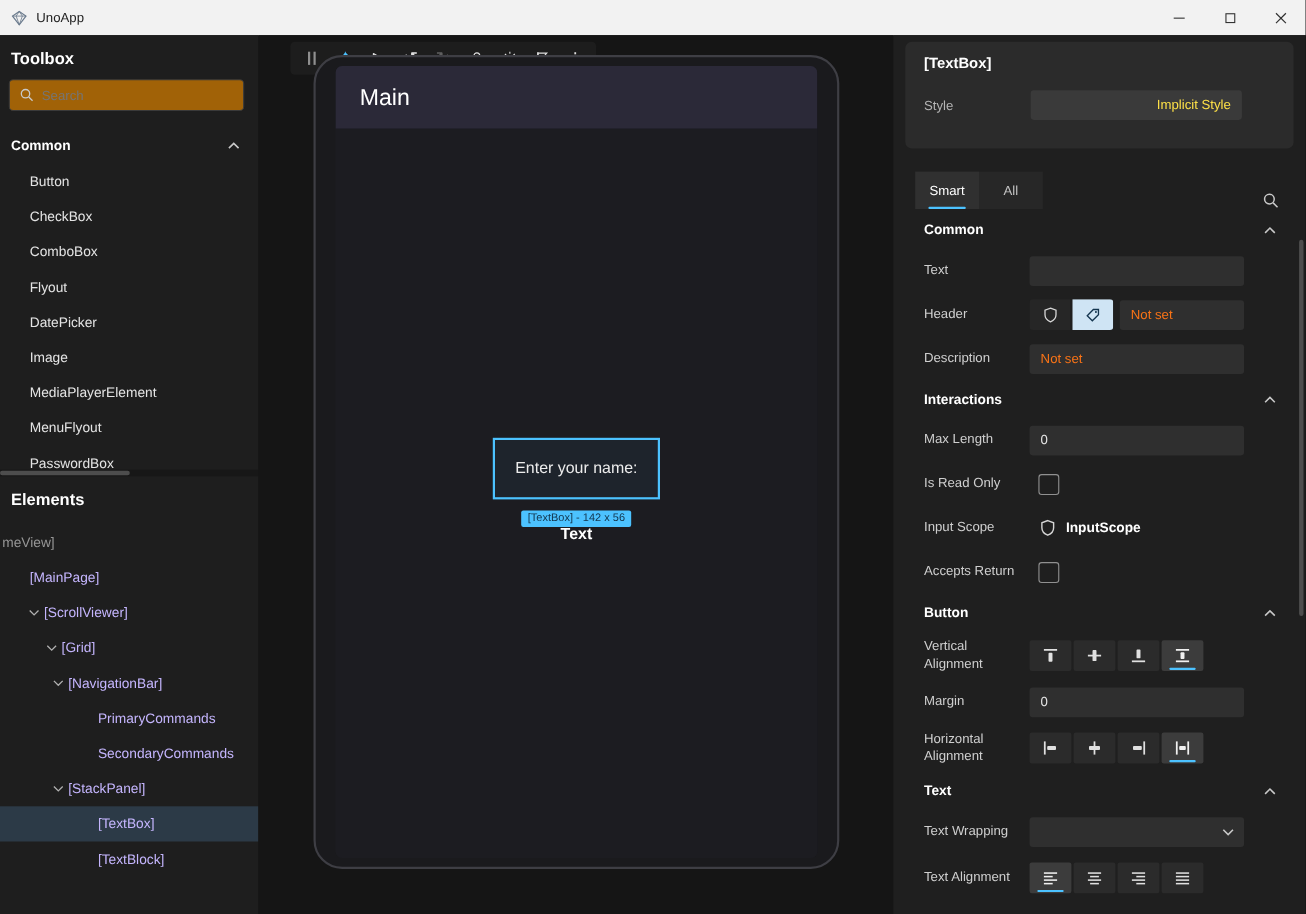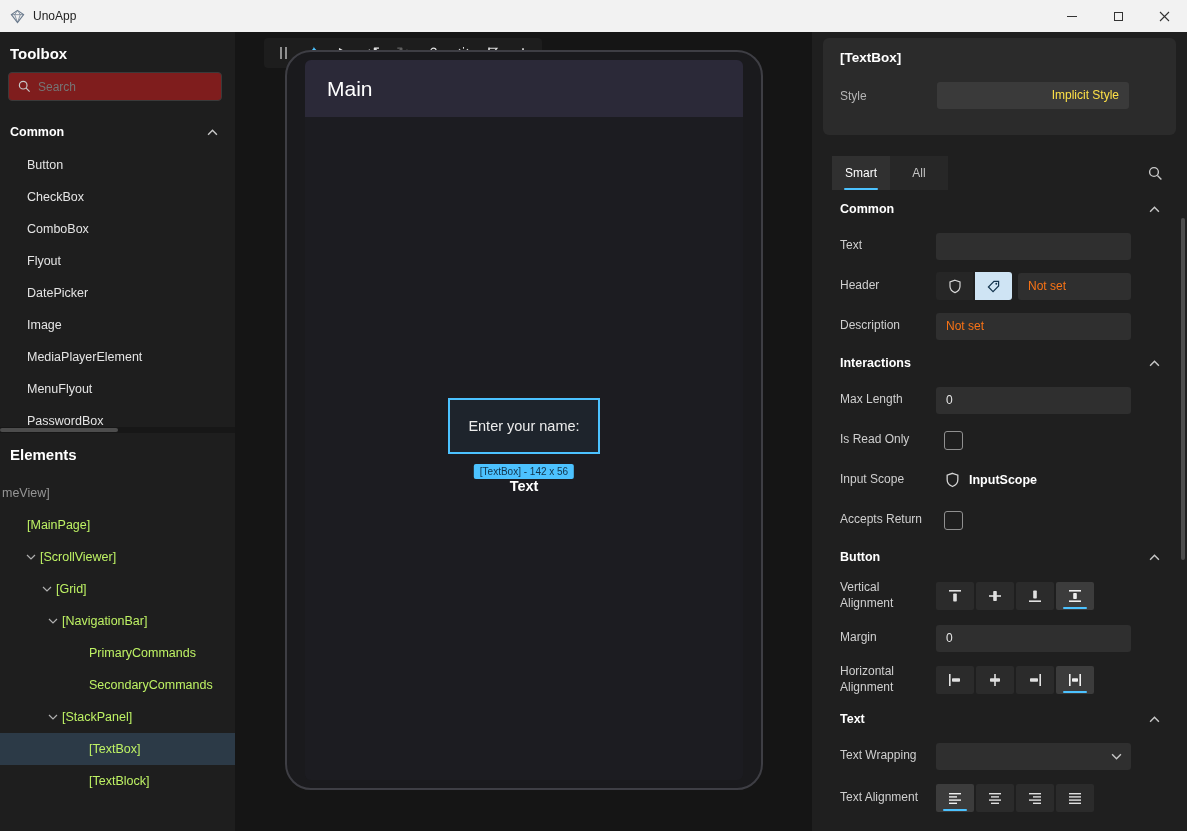--- a/index.html
+++ b/index.html
@@ -15,34 +15,34 @@
   .min-glyph { width:10px; height:1px; background:#333; display:block; }
   .max-glyph { width:9px; height:9px; border:1px solid #333; display:block; }
 
   
   .app-body { display:flex; height:799px; }
 
   
   .sidebar { width:235px; background:#1e1e1e; display:flex; flex-direction:column; flex:none; }
   .toolbox-panel { height:395px; overflow:hidden; }
   .panel-title { padding:12px 10px 0 10px; font-size:15px; font-weight:bold; color:#fff; line-height:20px; }
-  .searchbox { margin:8px 13px 0 8px; height:29px; background:#7f1d1d; border:1px solid #3a3a3a;
+  .searchbox { margin:8px 13px 0 8px; height:29px; background:#a16207; border:1px solid #3a3a3a;
     border-radius:4px; display:flex; align-items:center; padding:4px 9px; gap:7px; }
   .searchbox input { flex:1; background:transparent; border:none; outline:none; color:#ddd; font-size:12px;
     font-family:"Liberation Sans", sans-serif; }
   .section-row { margin-top:14px; height:34px; display:flex; align-items:center; justify-content:space-between;
     padding:0 17px 0 10px; color:#fff; font-weight:bold; font-size:12.5px; }
   .tool-item { height:32px; line-height:32px; padding-left:27px; font-size:12.5px; color:#e4e4e4; }
 
   .h-scrollbar { height:6px; background:#171717; position:relative; }
   .h-thumb { position:absolute; left:0; top:1px; width:118px; height:4px; background:#4d4d4d; border-radius:2px; }
 
   .elements-panel { flex:1; overflow:hidden; }
   .tree { margin-top:12px; }
-  .tree-row { height:32px; display:flex; align-items:center; font-size:12.5px; color:#bef264; gap:4px; }
+  .tree-row { height:32px; display:flex; align-items:center; font-size:12.5px; color:#c4b5fd; gap:4px; }
   .tree-row.dim { color:#969696; }
   .tree-row.selected { background:#2c3a47; }
   .tree-chev { flex:none; display:flex; }
   .ind-a { padding-left:2px; }
   .ind-b { padding-left:27px; }
   .ind-c { padding-left:26px; }
   .ind-d { padding-left:42px; }
   .ind-e { padding-left:48px; }
   .ind-f { padding-left:89px; }
 
@@ -74,21 +74,21 @@
   .inspector { width:375px; flex:none; background:#1f1f1f; position:relative; padding-top:6px; }
   .insp-card { margin:0 11px; height:97px; background:#2b2b2b; border-radius:6px; padding:12px 17px; }
   .insp-title { color:#fff; font-weight:bold; font-size:13.5px; margin-bottom:17px; }
   .insp-style-row { display:flex; align-items:center; }
   .insp-style-row .lbl { color:#b5b5b5; font-size:12px; width:97px; }
   .input { height:27px; background:#2f2f2f; border-radius:3px; color:#e6e6e6; font-size:12px;
     line-height:27px; padding:0 10px; overflow:hidden; white-space:nowrap; }
   .input.style-input { width:192px; background:#3a3a3a; color:#fde047;text-align:right; }
   .input.muted { color:#f97316; }
 
-  .tabs-row { margin:21px 24px 0 20px; display:flex; align-items:center; height:34px; }
+  .tabs-row { margin:21px 24px 0 20px; display:flex; align-items:flex-end; height:34px; }
   .tab { width:58px; height:34px; display:flex; align-items:center; justify-content:center; font-size:12px;
     color:#c4c4c4; background:#272727; position:relative; }
   .tab.active { background:#303030; color:#fff; }
   .tab.active::after { content:""; position:absolute; left:12px; right:12px; bottom:0; height:2px;
     background:#4cc2ff; border-radius:1px; }
   .tabs-spacer { flex:1; }
 
   .props { height:calc(100% - 158px); overflow:hidden; padding:2px 0 0 28px; }
   .sec-header { height:34px; display:flex; align-items:center; justify-content:space-between;
     padding-right:27px; }

